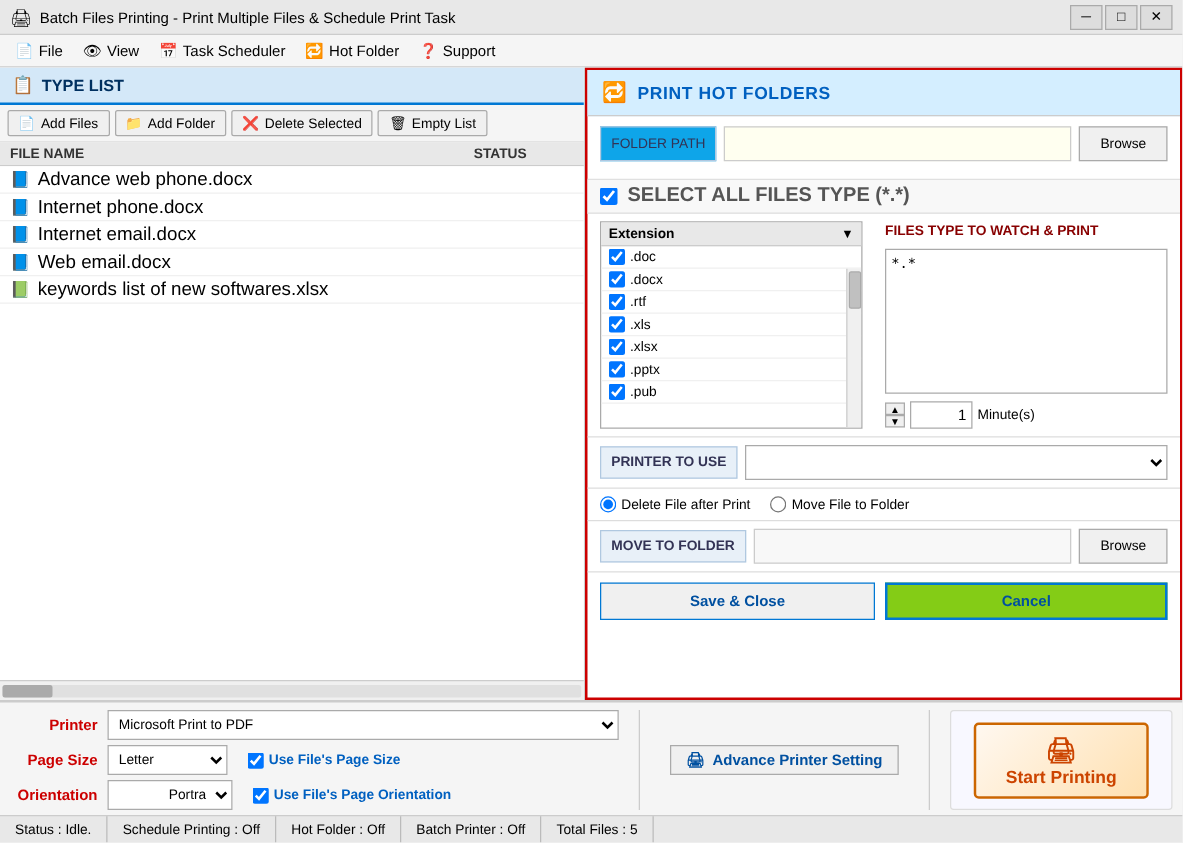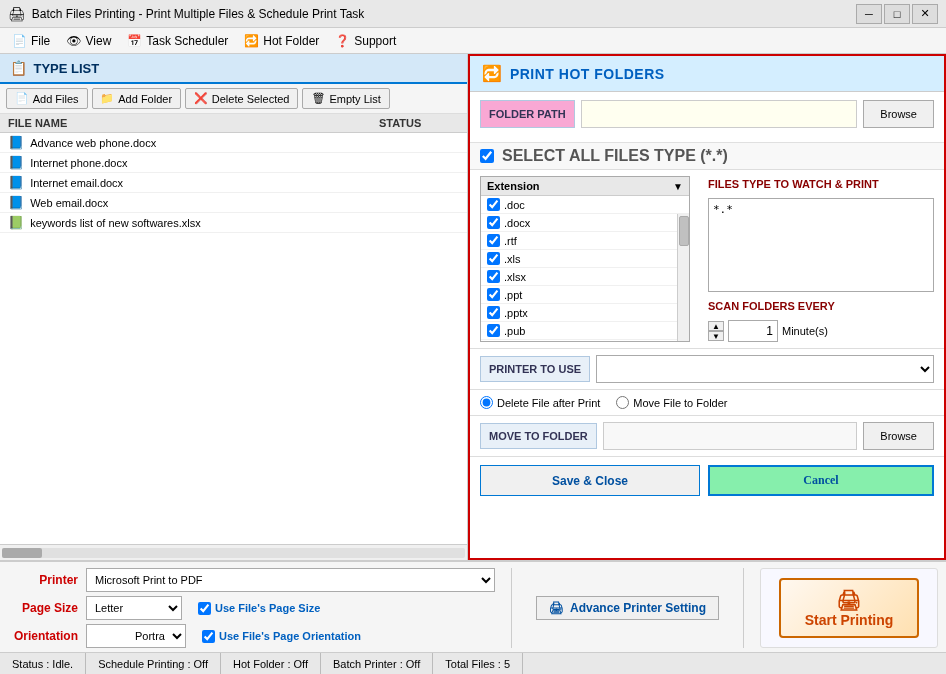--- a/index.html
+++ b/index.html
@@ -31,38 +31,38 @@
     .toolbar { background: #f5f5f5; border-bottom: 1px solid #ddd; padding: 4px 6px; display: flex; gap: 4px; flex-wrap: wrap; }
     .toolbar-btn { padding: 3px 8px; border: 1px solid #aaa; background: #f0f0f0; cursor: pointer; display: flex; align-items: center; gap: 4px; font-size: 11px; border-radius: 2px; }
 
     .file-list-header { display: flex; background: #e8e8e8; border-bottom: 1px solid #ccc; padding: 3px 8px; }
     .file-col-name { flex: 1; font-weight: bold; font-size: 11px; color: #333; }
     .file-col-status { width: 80px; font-weight: bold; font-size: 11px; color: #333; }
 
     .file-list { flex: 1; overflow-y: auto; background: white; }
     .file-item { display: flex; align-items: center; padding: 2px 8px; border-bottom: 1px solid #f0f0f0; cursor: pointer; }
     .file-item-icon { margin-right: 6px; font-size: 13px; }
-    .file-item-name { flex: 1; font-size: 11px; }
+    .file-item-name { flex: 1; font-size: 15px; }
     .file-item-status { width: 80px; font-size: 11px; }
 
     
     .scroll-area { height: 16px; border-top: 1px solid #ccc; background: #f0f0f0; display: flex; align-items: center; }
     .scroll-track { flex: 1; height: 10px; background: #e0e0e0; margin: 0 2px; border-radius: 2px; }
     .scroll-thumb { width: 40px; height: 10px; background: #aaa; border-radius: 2px; }
 
     
     .right-panel { flex: 1; display: flex; flex-direction: column; background: white; border: 2px solid #cc0000; }
     .right-panel-header { background: #d4eeff; border-bottom: 1px solid #ccc; padding: 8px 12px; display: flex; align-items: center; gap: 8px; }
     .right-panel-icon { font-size: 16px; }
     .right-panel-title { font-weight: bold; color: #0060c0; font-size: 14px; letter-spacing: 0.5px; }
 
     .form-section { padding: 8px 10px; border-bottom: 1px solid #e0e0e0; }
     .form-row { display: flex; align-items: center; margin-bottom: 6px; gap: 6px; }
 
-    .label-box { background: #f9a8d4; border: 1px solid #b0c8e0; padding: 0 8px; min-width: 70px; font-size: 11px; font-weight: bold; color: #335; text-align: center; align-self: stretch; display: flex; align-items: center; justify-content: center; }
+    .label-box { background: #0ea5e9; border: 1px solid #b0c8e0; padding: 0 8px; min-width: 70px; font-size: 11px; font-weight: normal; color: #335; text-align: center; align-self: stretch; display: flex; align-items: center; justify-content: center; }
     .input-box { flex: 1; height: 28px; border: 1px solid #ccc; padding: 2px 6px; font-size: 11px; background: #fffff0; }
     .browse-btn { padding: 4px 16px; border: 1px solid #aaa; background: #f0f0f0; cursor: pointer; font-size: 11px; height: 28px; }
 
     .select-all-row { display: flex; align-items: center; gap: 8px; padding: 4px 10px; background: #f8f8f8; border-bottom: 1px solid #ddd; }
     .select-all-check { width: 14px; height: 14px; }
 
     .extension-area { display: flex; gap: 8px; padding: 6px 10px; border-bottom: 1px solid #ddd; }
     .ext-header { background: #e8e8e8; padding: 3px 6px; font-size: 11px; font-weight: bold; border-bottom: 1px solid #ccc; display: flex; align-items: center; gap: 4px; }
     .ext-item { display: flex; align-items: center; gap: 4px; padding: 2px 6px; border-bottom: 1px solid #f0f0f0; font-size: 11px; }
     .ext-item input[type="checkbox"] { width: 13px; height: 13px; }
@@ -83,21 +83,21 @@
 
     .radio-row { display: flex; align-items: flex-start; gap: 16px; padding: 6px 10px; border-bottom: 1px solid #ddd; }
     .radio-option { display: flex; align-items: center; gap: 4px; font-size: 11px; cursor: pointer; }
 
     .move-row { display: flex; align-items: center; padding: 6px 10px; border-bottom: 1px solid #ddd; gap: 6px; }
     .move-label { background: #e8f0f8; border: 1px solid #b0c8e0; padding: 6px 8px; min-width: 60px; font-size: 11px; font-weight: bold; color: #335; text-align: center; }
     .move-input { flex: 1; height: 28px; border: 1px solid #ccc; padding: 2px 6px; font-size: 11px; background: #f8f8f8; }
 
     .action-buttons { display: flex; padding: 8px 10px; gap: 8px; justify-content: center; }
     .save-btn { flex: 1; padding: 4px; border: 1px solid #0078d4; background: #f0f0f0; cursor: pointer; font-size: 12px; font-weight: bold; color: #0050a0; }
-    .cancel-btn { flex: 1; padding: 6px; border: 2px solid #0078d4; background: #86efac; cursor: pointer; font-size: 12px; font-weight: bold; color: #0050a0; font-family: Liberation Serif, serif; }
+    .cancel-btn { flex: 1; padding: 6px; border: 2px solid #0078d4; background: #84cc16; cursor: pointer; font-size: 12px; font-weight: bold; color: #0050a0; }
     .bottom-row { display: flex; align-items: center; gap: 8px; }
     .bottom-label { color: #cc0000; font-weight: bold; font-size: 12px; min-width: 70px; text-align: right; }
     .bottom-select { height: 24px; border: 1px solid #aaa; background: white; font-size: 11px; flex: 1; padding: 0 4px; }
     .bottom-checkbox { display: flex; align-items: center; gap: 4px; font-size: 11px; color: #0060c0; font-weight: bold; }
     .adv-btn { padding: 4px 12px; border: 1px solid #aaa; background: #f0f0f0; cursor: pointer; display: flex; align-items: center; gap: 6px; font-size: 12px; font-weight: bold; color: #0050a0; }
     .start-btn { padding: 8px 20px; border: 2px solid #cc6600; background: linear-gradient(135deg, #fff8f0, #ffe0b0); cursor: pointer; display: flex; flex-direction: column; align-items: center; justify-content: center; font-size: 14px; font-weight: bold; color: #cc4400; min-width: 140px; min-height: 60px; border-radius: 4px; }
     .start-btn-icon { font-size: 20px; }
 
     .status-bar { background: #e8e8e8; border-top: 1px solid #ccc; display: flex; height: 22px; align-items: center; }
     .status-item { padding: 0 12px; font-size: 11px; border-right: 1px solid #bbb; height: 100%; display: flex; align-items: center; }
@@ -252,41 +252,36 @@
               <div class="ext-item">
                 <input type="checkbox" checked="" style="">
                 <span>.xls</span>
               </div>
               <div class="ext-item">
                 <input type="checkbox" checked="" style="">
                 <span>.xlsx</span>
               </div>
               <div class="ext-item">
                 <input type="checkbox" checked="" style="">
-                <span>.ppt</span>
-              </div>
-              <div class="ext-item">
-                <input type="checkbox" checked="" style="">
                 <span>.pptx</span>
               </div>
               <div class="ext-item">
                 <input type="checkbox" checked="" style="">
                 <span>.pub</span>
               </div>
               <div class="ext-scroll-bar">
                 <div class="ext-scroll-thumb"></div>
               </div>
             </div>
           </div>
         </div>
 
         <div class="watch-section">
           <div class="watch-label">FILES TYPE TO WATCH &amp; PRINT</div>
           <textarea class="watch-textarea" style="">*.*</textarea>
-          <div class="scan-label">SCAN FOLDERS EVERY</div>
           <div class="scan-row">
             <div class="scan-spinner">
               <button class="spin-btn">▲</button>
               <button class="spin-btn">▼</button>
             </div>
             <input type="text" class="scan-value" value="1" style="">
             <span class="scan-unit">Minute(s)</span>
           </div>
         </div>
       </div>

